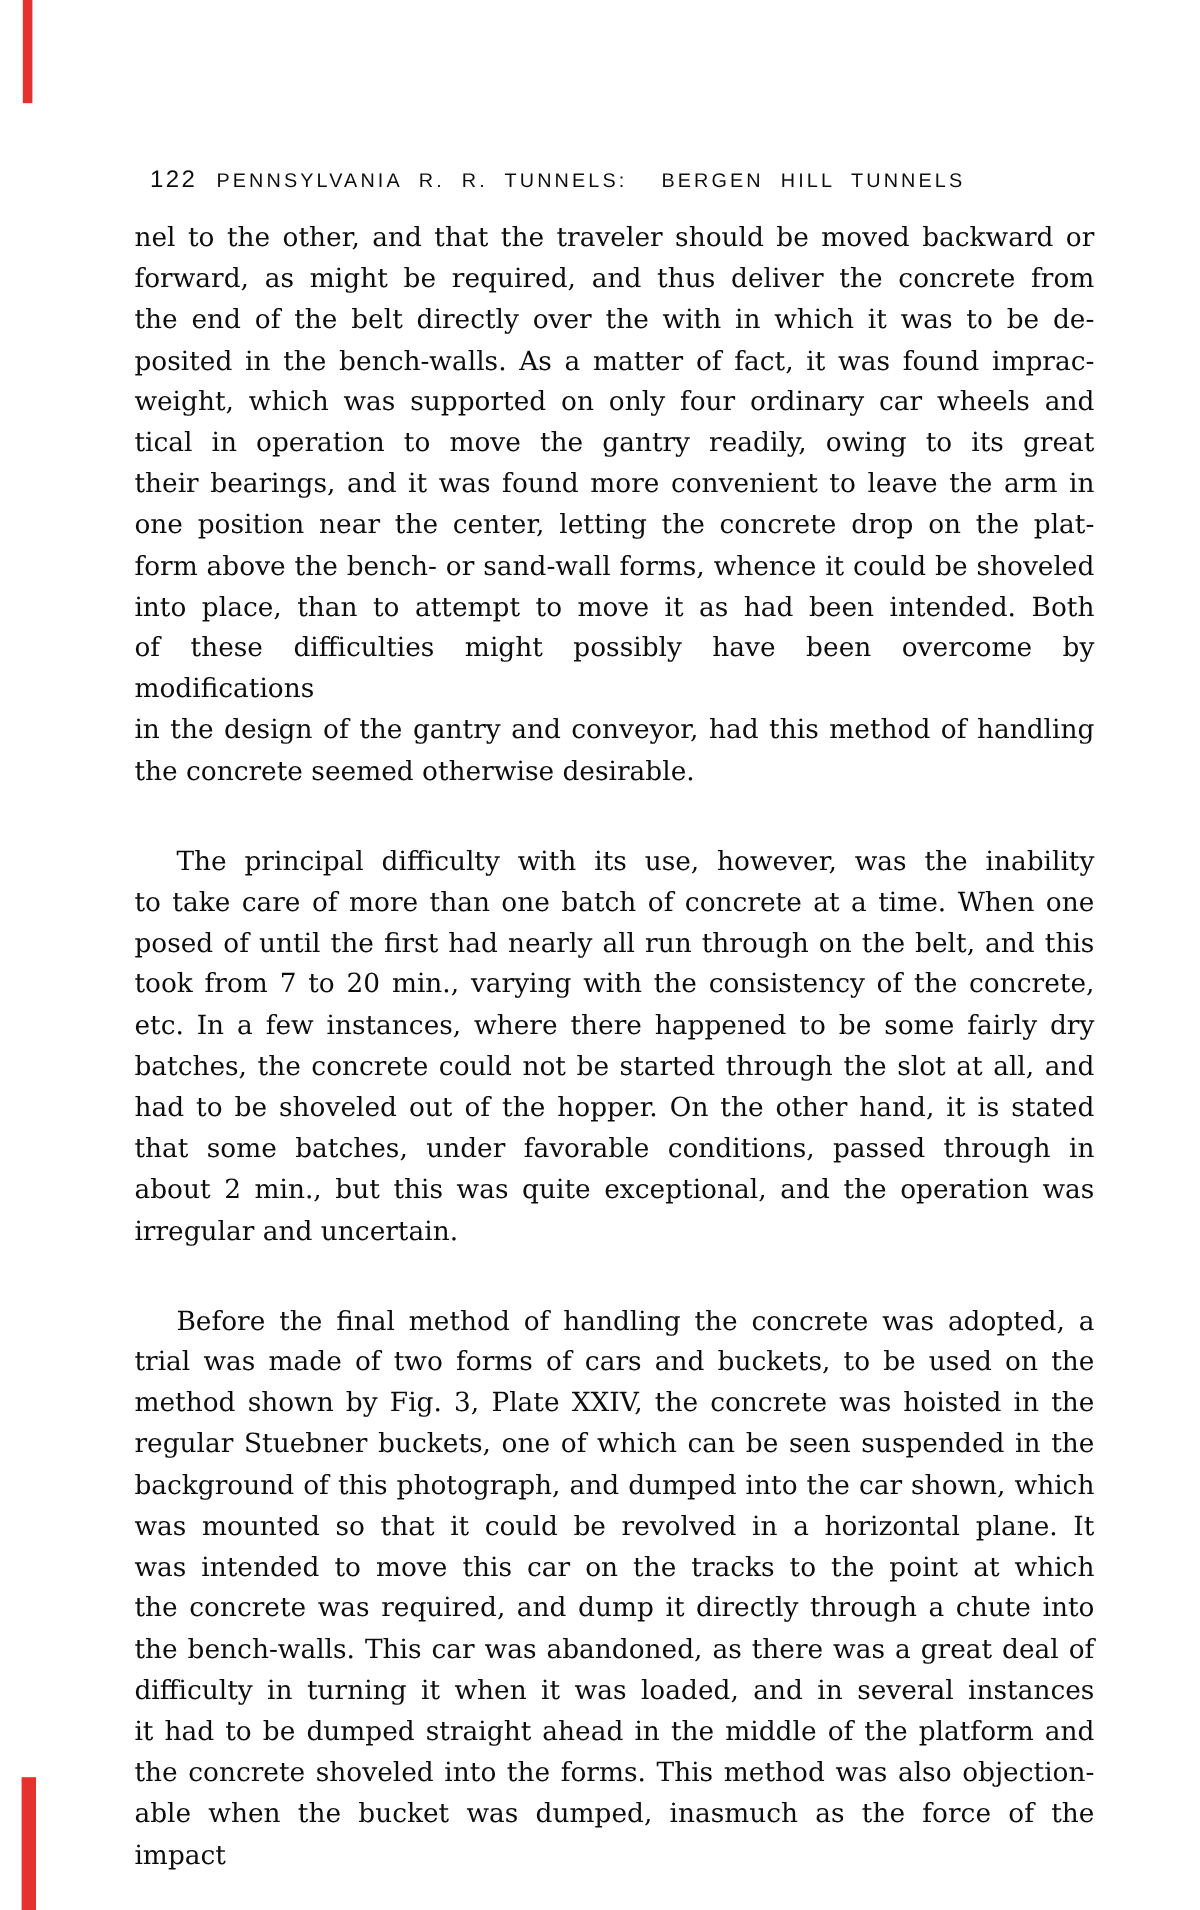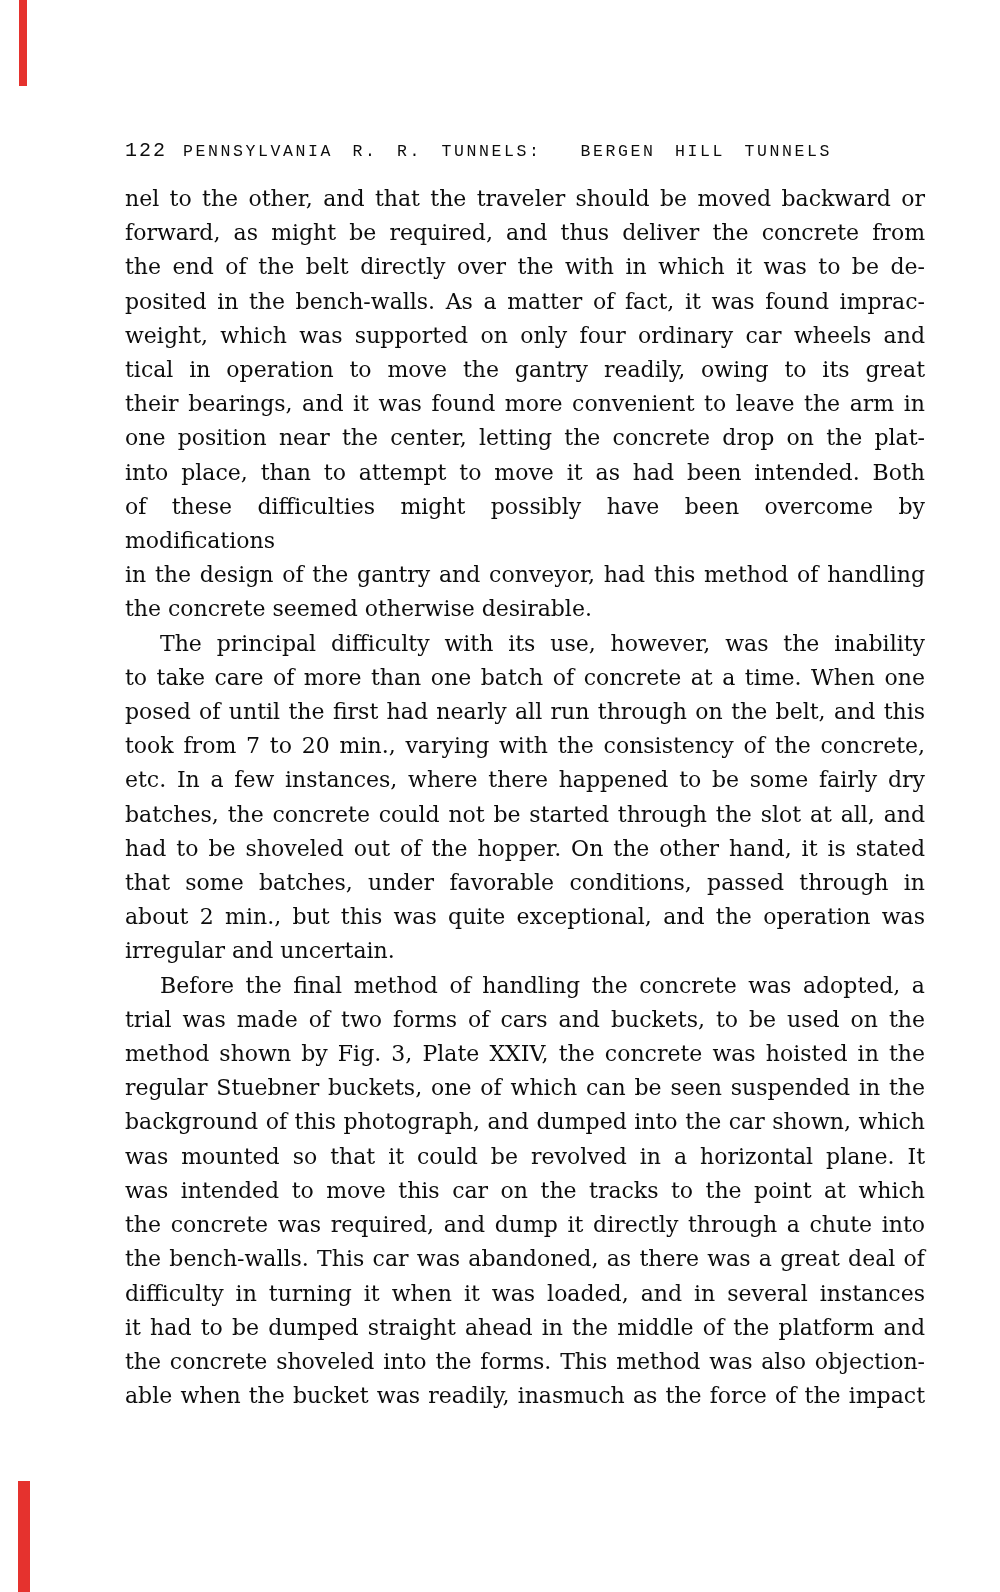--- a/index.html
+++ b/index.html
@@ -27,51 +27,52 @@
   .scan-mark.bottom {
     left: 18px; top: 1481px; width: 12px; height: 111px;
   }
   
   .running-head {
     position: absolute;
     left: 125px;
     top: 139px;
     width: 800px;
     white-space: pre;
-    font-family: Liberation Mono, monospace;
+    font-family: Liberation Sans, sans-serif;
   }
   .page-num {
     font-size: 20px;
     letter-spacing: 2px;
     margin-right: 16px;
   }
   .head-title {
     font-size: 16.5px;
     letter-spacing: 2.6px;
     word-spacing: 7px;
   }
   
   .body-text {
     position: absolute;
-    left: 125px;
+    left: 112px;
     top: 182px;
     width: 800px;
     font-size: 22px;
     line-height: 34.2px;
   }
   .line {
     text-align: justify;
     text-align-last: justify;
     white-space: normal;
   }
   .line.endline {
     text-align-last: left;
   }
   .line.indent {
     text-indent: 35px;
+    margin-top: 41px;
   }
 </style>
 </head>
 <body>
 
 <div class="page">
 
   <div class="scan-mark top"></div>
   <div class="scan-mark bottom"></div>
 
@@ -79,20 +80,21 @@
 
   <div class="body-text">
       <div class="line">nel to the other, and that the traveler should be moved backward or</div>
       <div class="line">forward, as might be required, and thus deliver the concrete from</div>
       <div class="line">the end of the belt directly over the with in which it was to be de-</div>
       <div class="line">posited in the bench-walls.  As a matter of fact, it was found imprac-</div>
       <div class="line">weight, which was supported on only four ordinary car wheels and</div>
       <div class="line">tical in operation to move the gantry readily, owing to its great</div>
       <div class="line">their bearings, and it was found more convenient to leave the arm in</div>
       <div class="line">one position near the center, letting the concrete drop on the plat-</div>
+      <div class="line">form above the bench- or sand-wall forms, whence it could be shoveled</div>
       <div class="line">into place, than to attempt to move it as had been intended.  Both</div>
       <div class="line">of these difficulties might possibly have been overcome by modifications</div>
       <div class="line">in the design of the gantry and conveyor, had this method of handling</div>
       <div class="line endline">the concrete seemed otherwise desirable.</div>
       <div class="line indent">The principal difficulty with its use, however, was the inability</div>
       <div class="line">to take care of more than one batch of concrete at a time.  When one</div>
       <div class="line">posed of until the first had nearly all run through on the belt, and this</div>
       <div class="line">took from 7 to 20 min., varying with the consistency of the concrete,</div>
       <div class="line">etc.  In a few instances, where there happened to be some fairly dry</div>
       <div class="line">batches, the concrete could not be started through the slot at all, and</div>
@@ -105,16 +107,16 @@
       <div class="line">method shown by Fig. 3, Plate XXIV, the concrete was hoisted in the</div>
       <div class="line">regular Stuebner buckets, one of which can be seen suspended in the</div>
       <div class="line">background of this photograph, and dumped into the car shown, which</div>
       <div class="line">was mounted so that it could be revolved in a horizontal plane.  It</div>
       <div class="line">was intended to move this car on the tracks to the point at which</div>
       <div class="line">the concrete was required, and dump it directly through a chute into</div>
       <div class="line">the bench-walls.  This car was abandoned, as there was a great deal of</div>
       <div class="line">difficulty in turning it when it was loaded, and in several instances</div>
       <div class="line">it had to be dumped straight ahead in the middle of the platform and</div>
       <div class="line">the concrete shoveled into the forms.  This method was also objection-</div>
-      <div class="line">able when the bucket was readily, inasmuch as the force of the impact</div>
+      <div class="line">able when the bucket was dumped, inasmuch as the force of the impact</div>
     </div>
 
 </div>
 
 </body></html>

